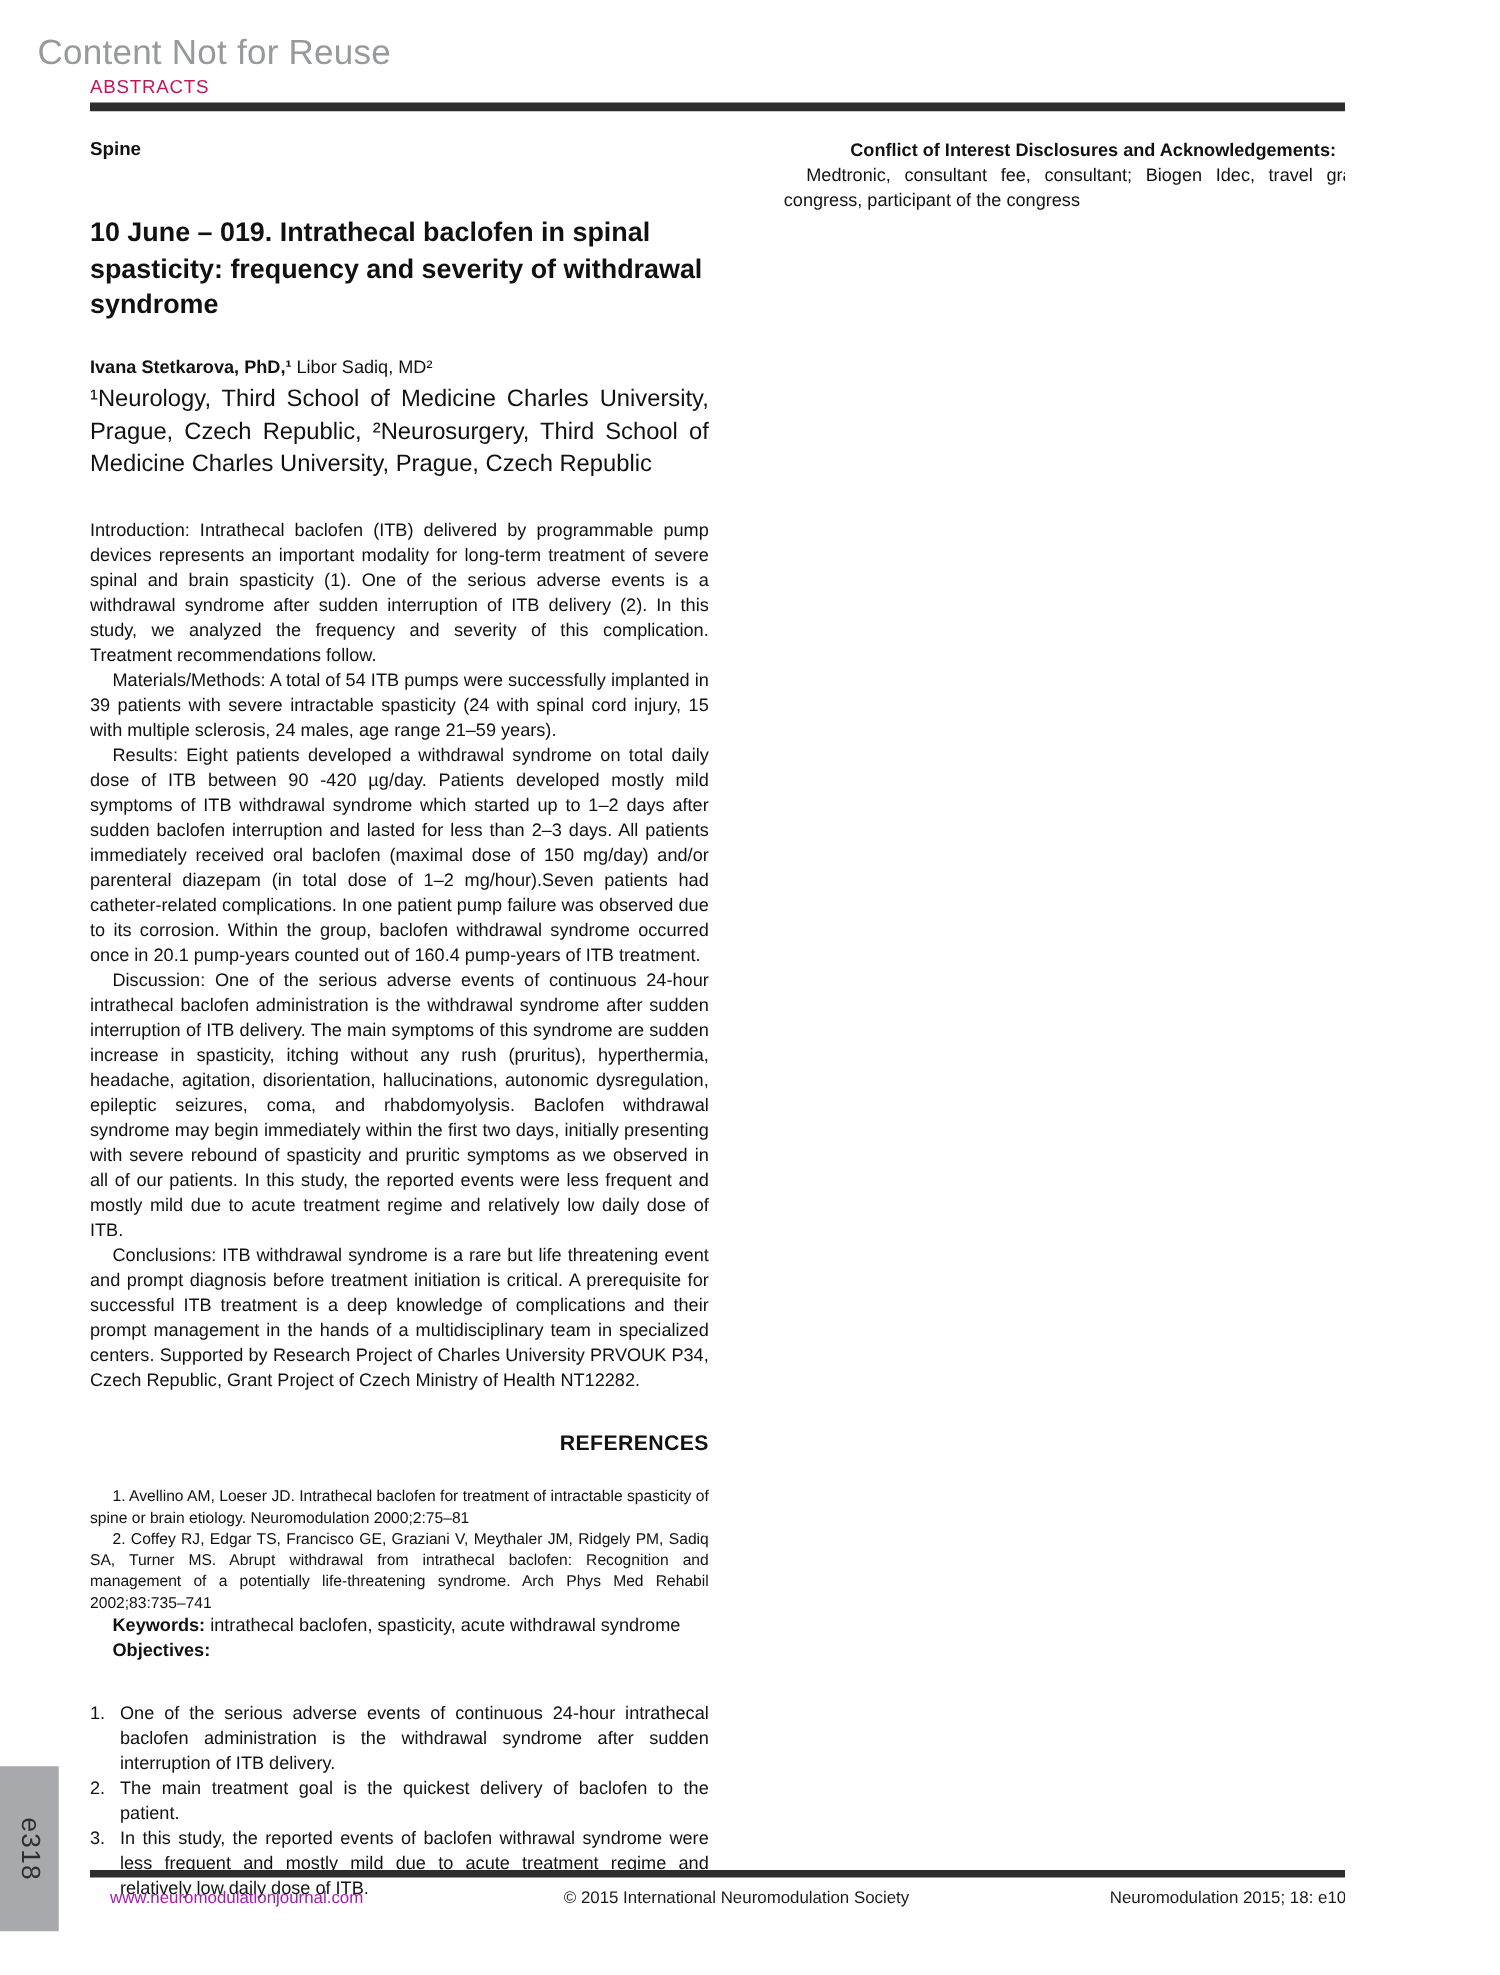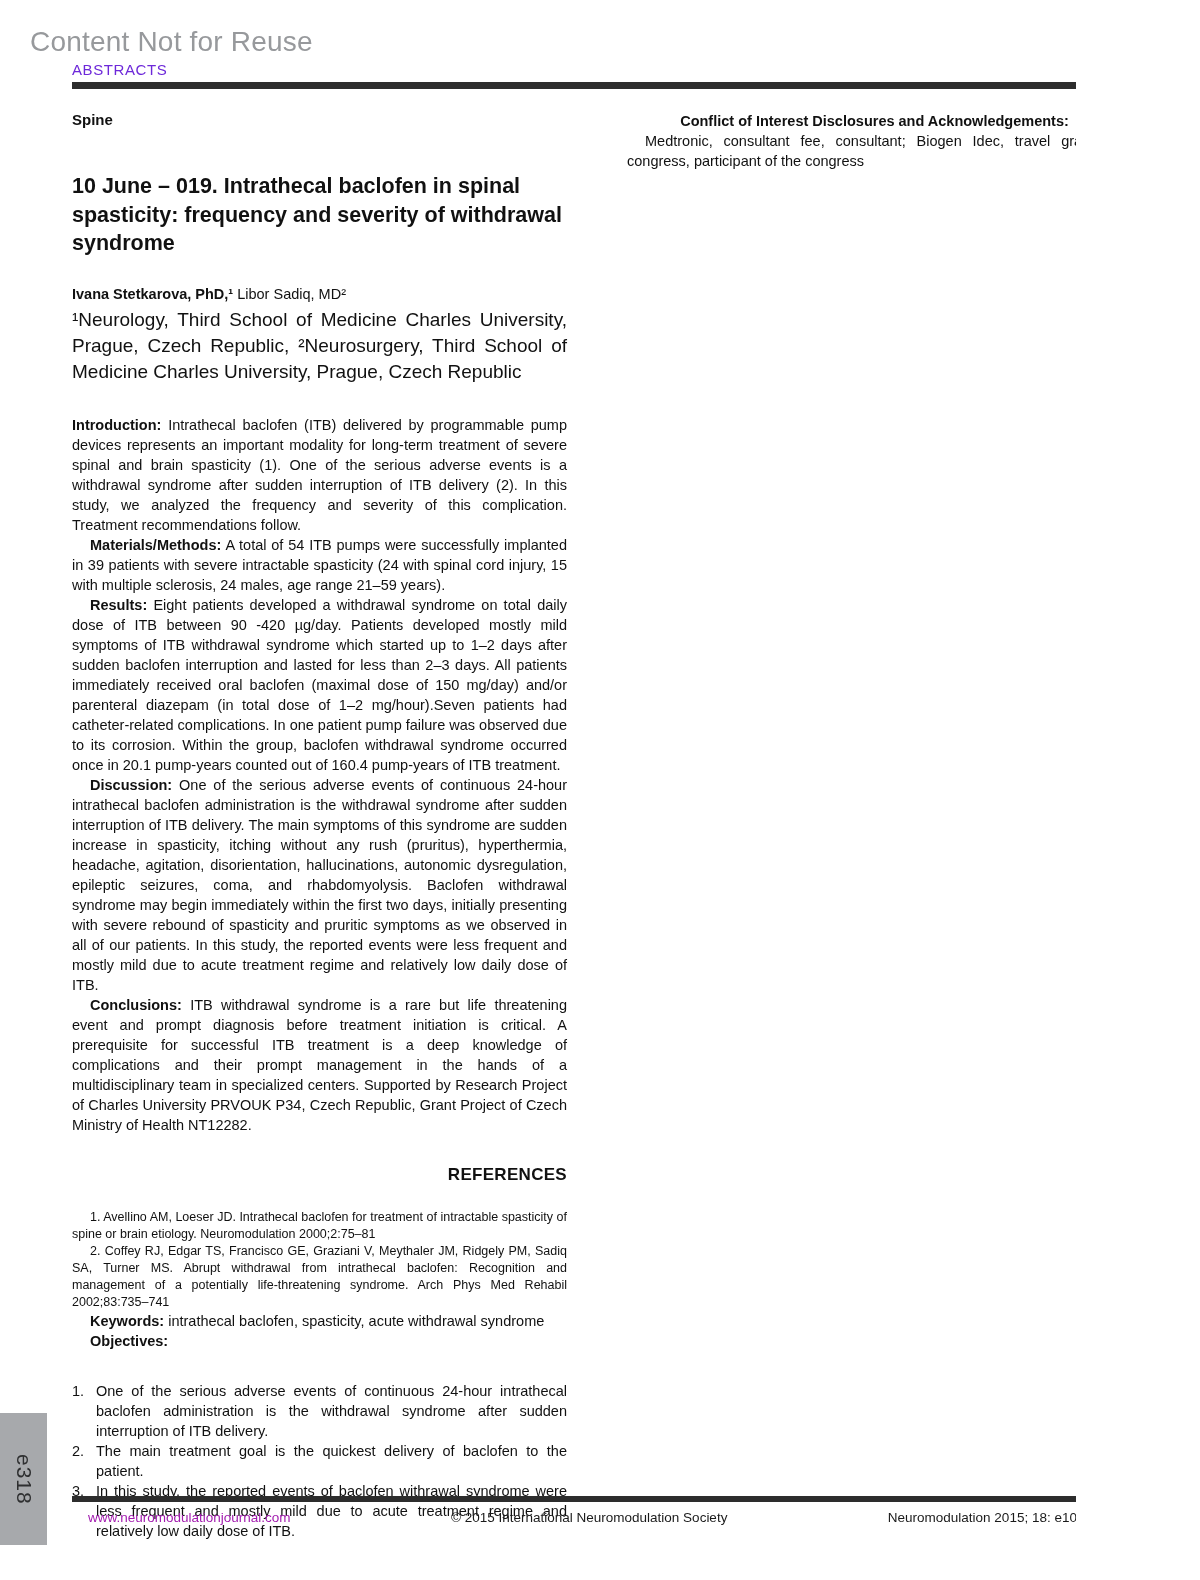--- a/index.html
+++ b/index.html
@@ -21,21 +21,21 @@
     color: #97999c;
     letter-spacing: 0.2px;
   }
   .abstracts-label {
     position: absolute;
     left: 72px;
     top: 61px;
     font-size: 15px;
     font-weight: 400;
     letter-spacing: 0.6px;
-    color: #6d28d9;
+    color: #be185d;
   }
   .top-rule {
     position: absolute;
     left: 72px;
     top: 82px;
     width: 1050px;
     height: 7px;
     background: #2d2d2d;
   }
   .content {
@@ -71,21 +71,21 @@
     text-align: justify;
   }
   .body-para {
     font-size: 14.5px;
     line-height: 1.38;
     text-align: justify;
     margin: 0;
   }
   .body-para.first { margin-top: 30px; }
   .body-para.indent { text-indent: 18px; }
-  .body-para b { font-weight: 700; }
+  .body-para b { font-weight: 400; }
   .refs-heading {
     text-align: right;
     font-size: 17px;
     font-weight: 700;
     letter-spacing: 0.3px;
     margin: 30px 0 24px 0;
   }
   .ref-para {
     font-size: 12.5px;
     line-height: 1.36;

